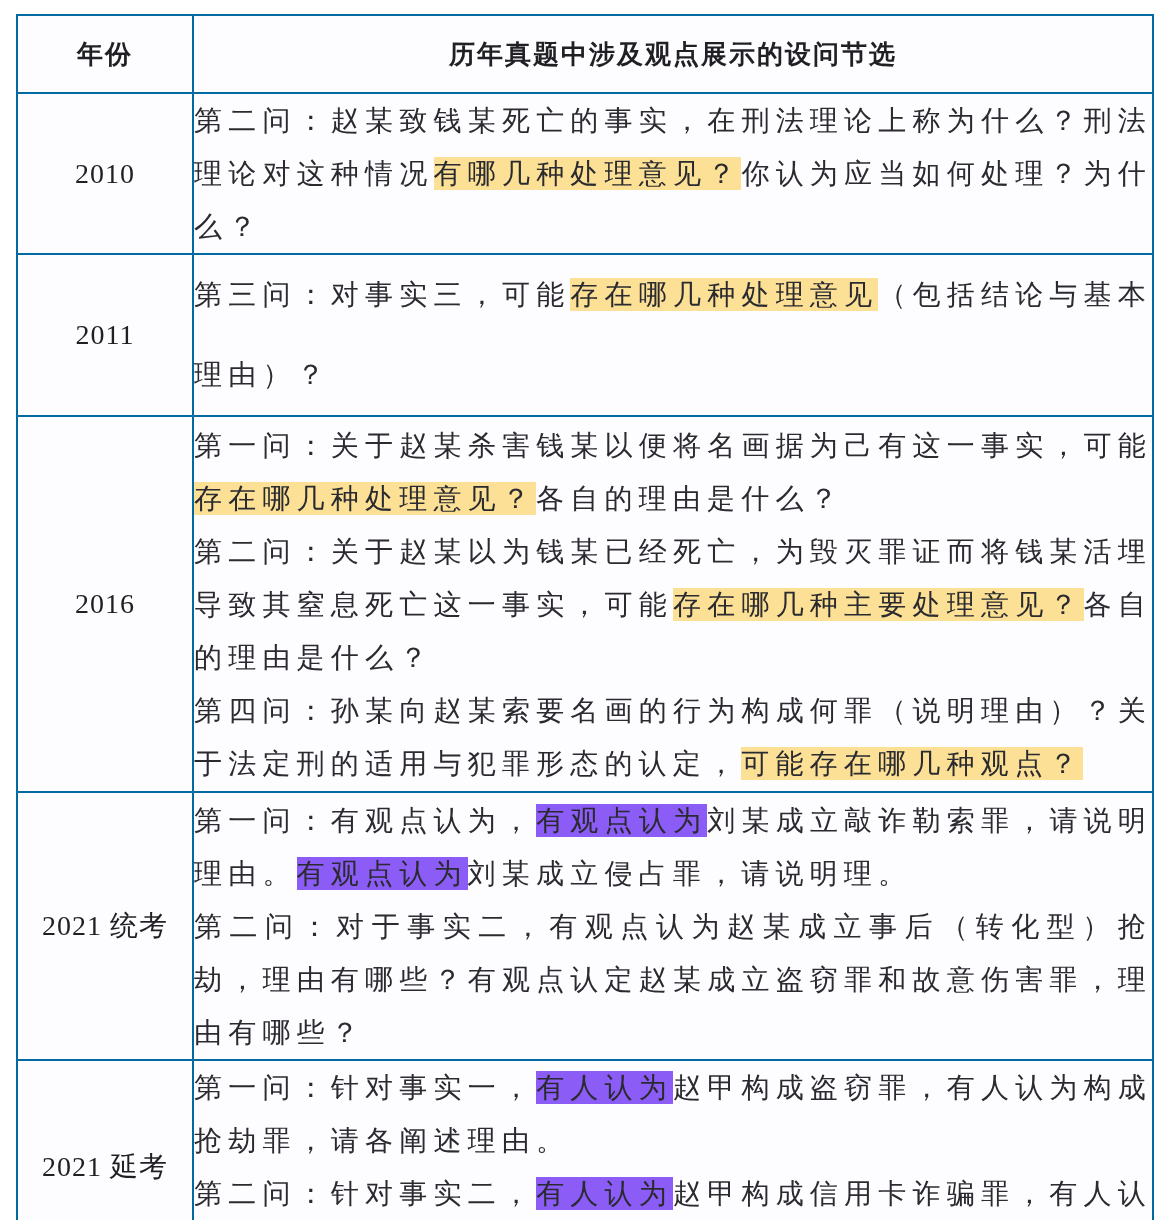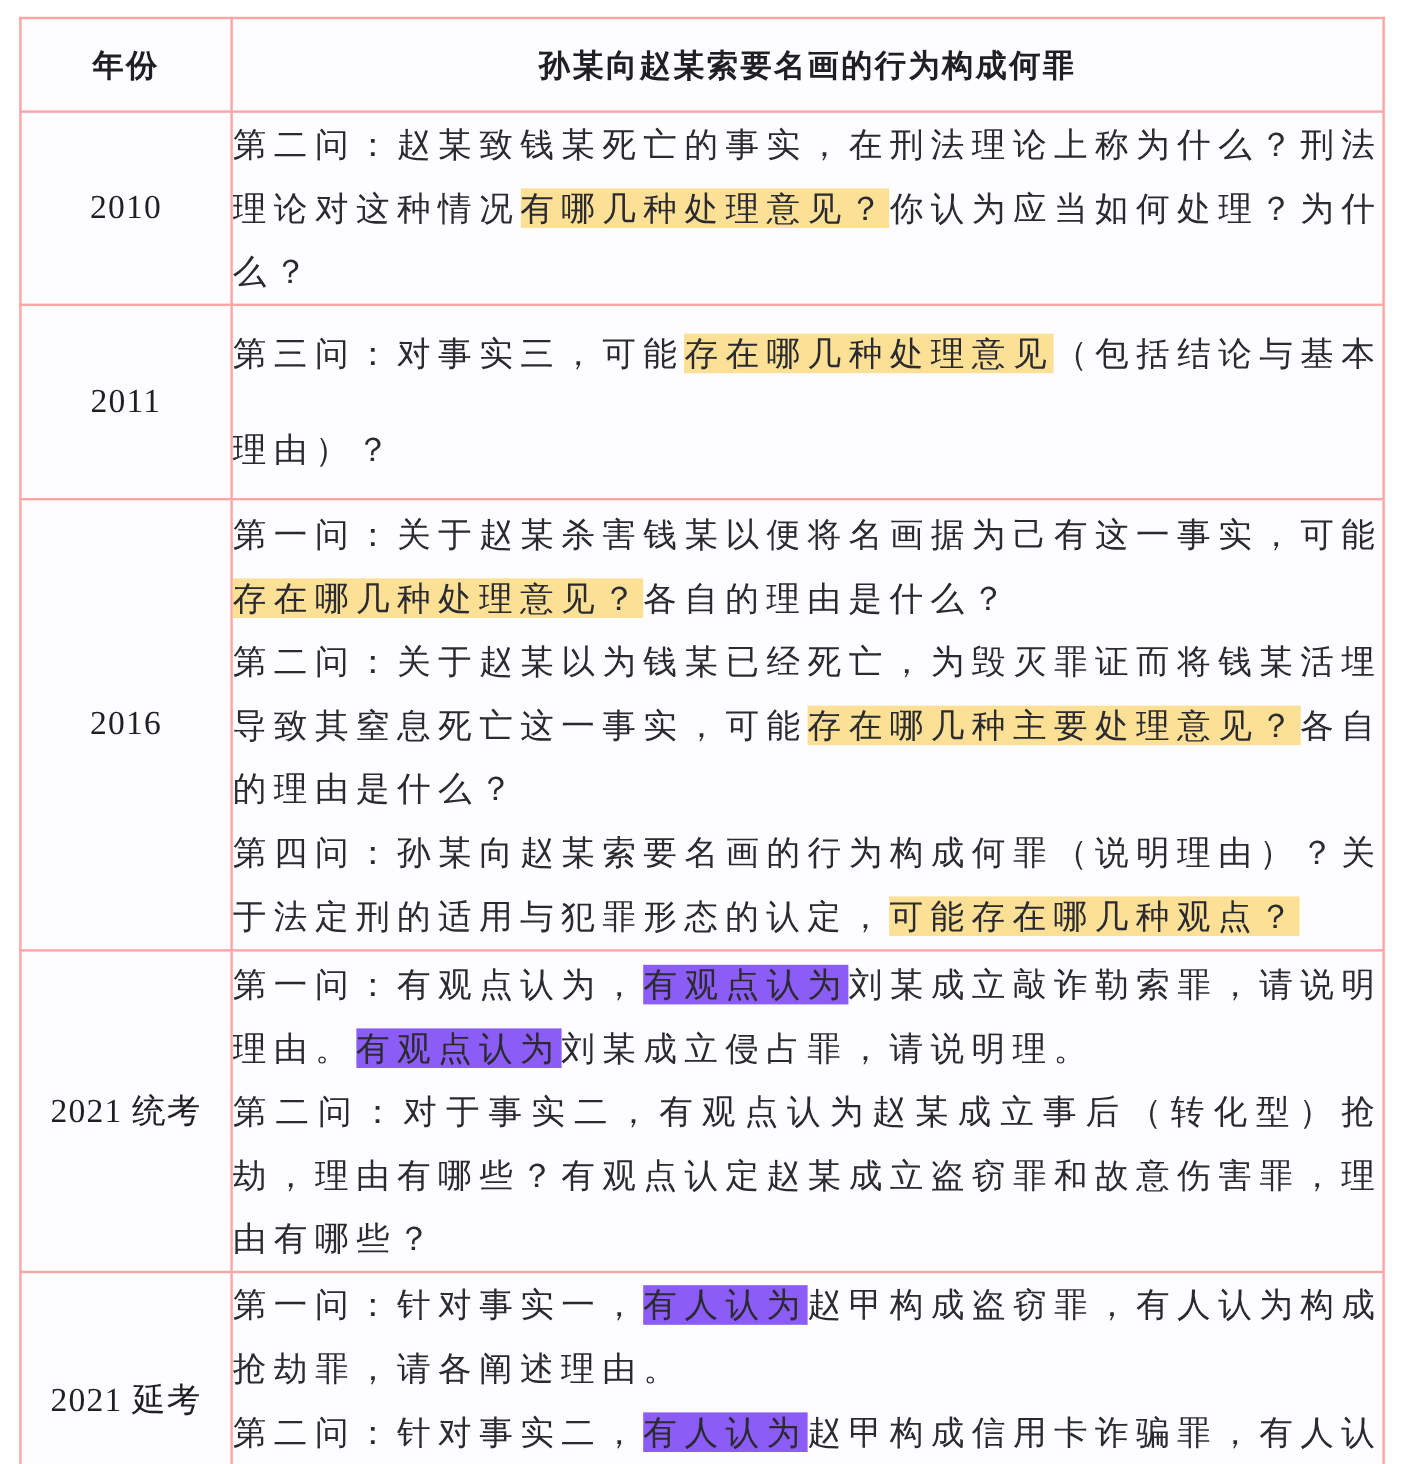--- a/index.html
+++ b/index.html
@@ -18,21 +18,21 @@
     .doc-table {
       position: absolute;
       left: 16px;
       top: 14px;
       width: 1138px;
       border-collapse: collapse;
       table-layout: fixed;
       background: #fdfdff;
     }
     .doc-table td, .doc-table th {
-      border: 2px solid #fca5a5;
+      border: 2px solid #0369a1;
       padding: 0;
       vertical-align: middle;
     }
     .col-year { width: 176px; }
     .col-q { width: 960px; }
     .head-cell {
       height: 76px;
       text-align: center;
       font-weight: bold;
       font-size: 26px;
@@ -67,21 +67,21 @@
 <body>
 
 <table class="doc-table">
   <colgroup>
     <col class="col-year">
     <col class="col-q">
   </colgroup>
   <thead>
     <tr>
       <th class="head-cell">年份</th>
-      <th class="head-cell">孙某向赵某索要名画的行为构成何罪</th>
+      <th class="head-cell">历年真题中涉及观点展示的设问节选</th>
     </tr>
   </thead>
   <tbody>
     <tr class="row-2010">
       <td class="year-cell">2010</td>
       <td class="q-cell">
         <span class="q-block"><span>第二问：赵某致钱某死亡的事实，在刑法理论上称为什么？刑法理论对这种情况</span><span class="hl-yellow">有哪几种处理意见？</span><span>你认为应当如何处理？为什么？</span></span>
       </td>
     </tr>
     <tr class="row-2011">

